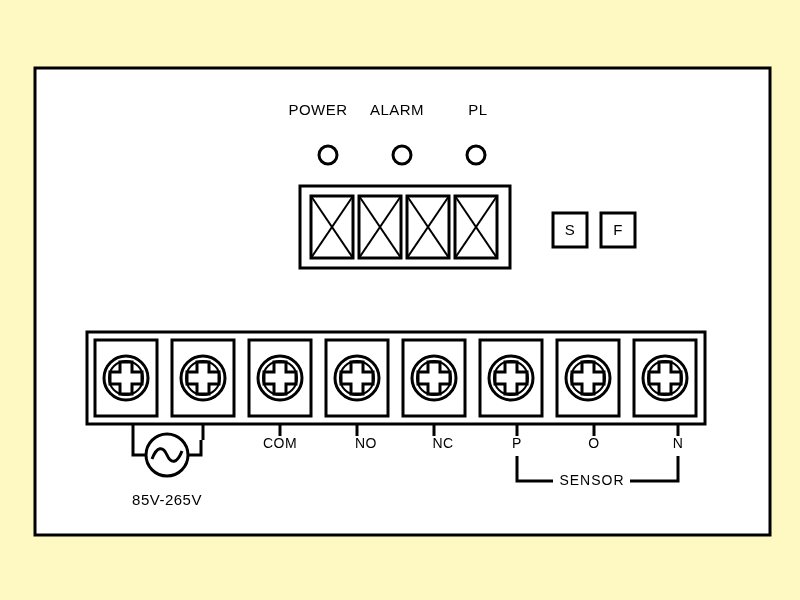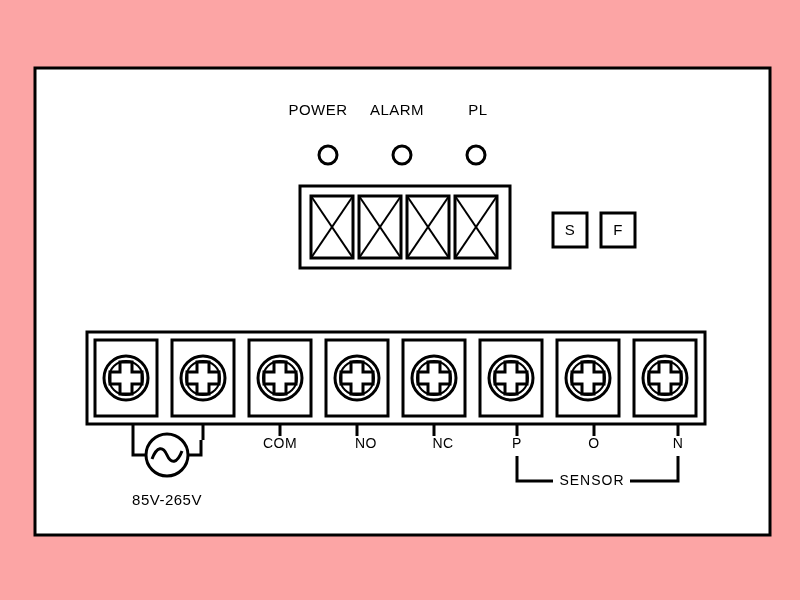--- a/index.html
+++ b/index.html
@@ -10,21 +10,21 @@
   body {
     width: 800px;
     height: 600px;
     font-family: "Liberation Sans", sans-serif;
     overflow: hidden;
   }
   #panel-diagram {
     position: relative;
     width: 800px;
     height: 600px;
-    background: #fca5a5;
+    background: #fef9c3;
   }
   svg#diagram-svg {
     display: block;
     width: 800px;
     height: 600px;
   }
   .diagram-label {
     font-family: "Liberation Sans", sans-serif;
     fill: #000000;
     text-anchor: middle;

